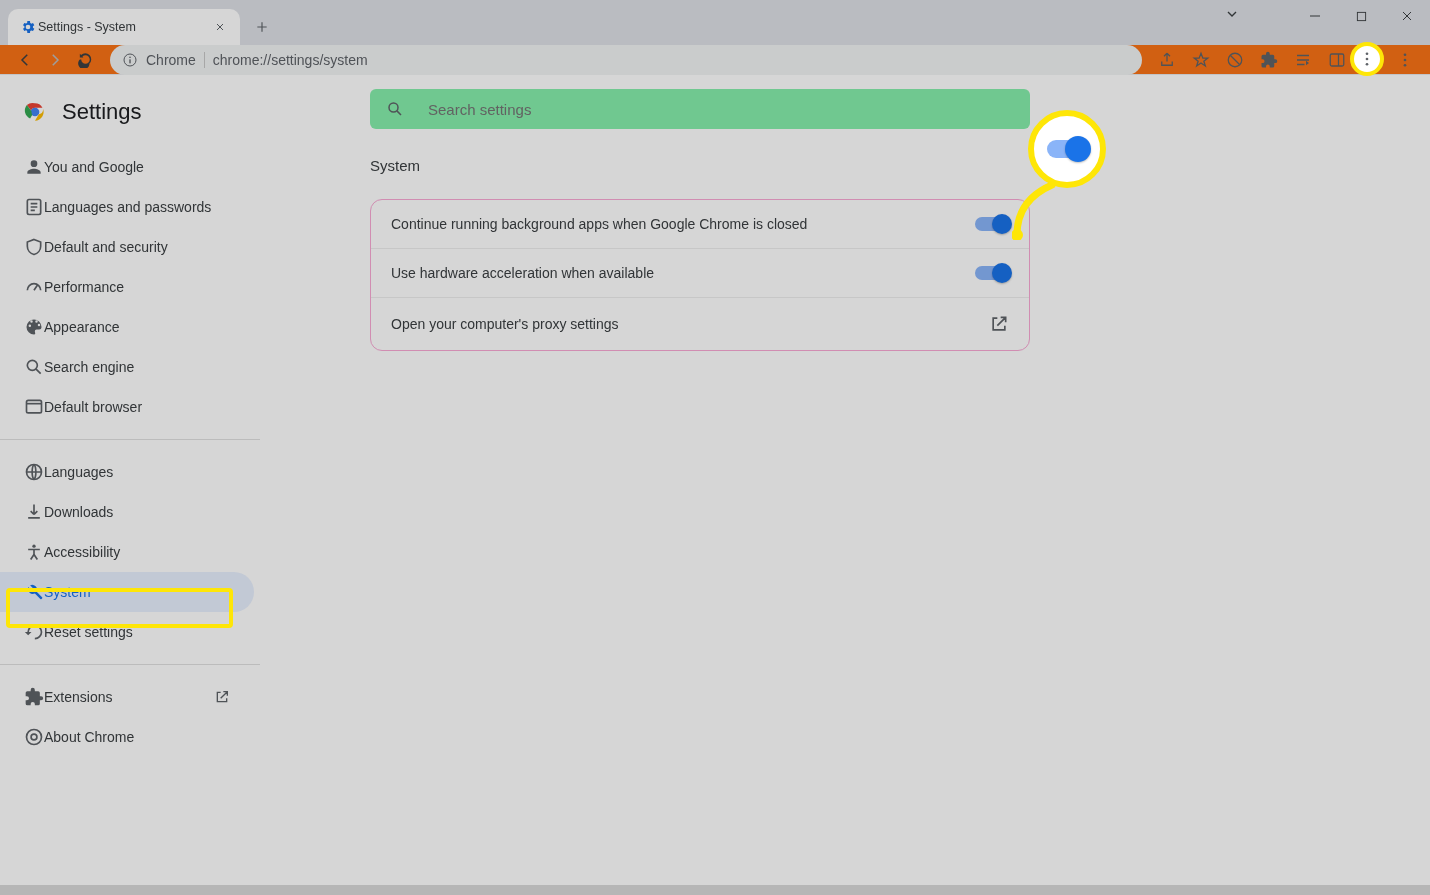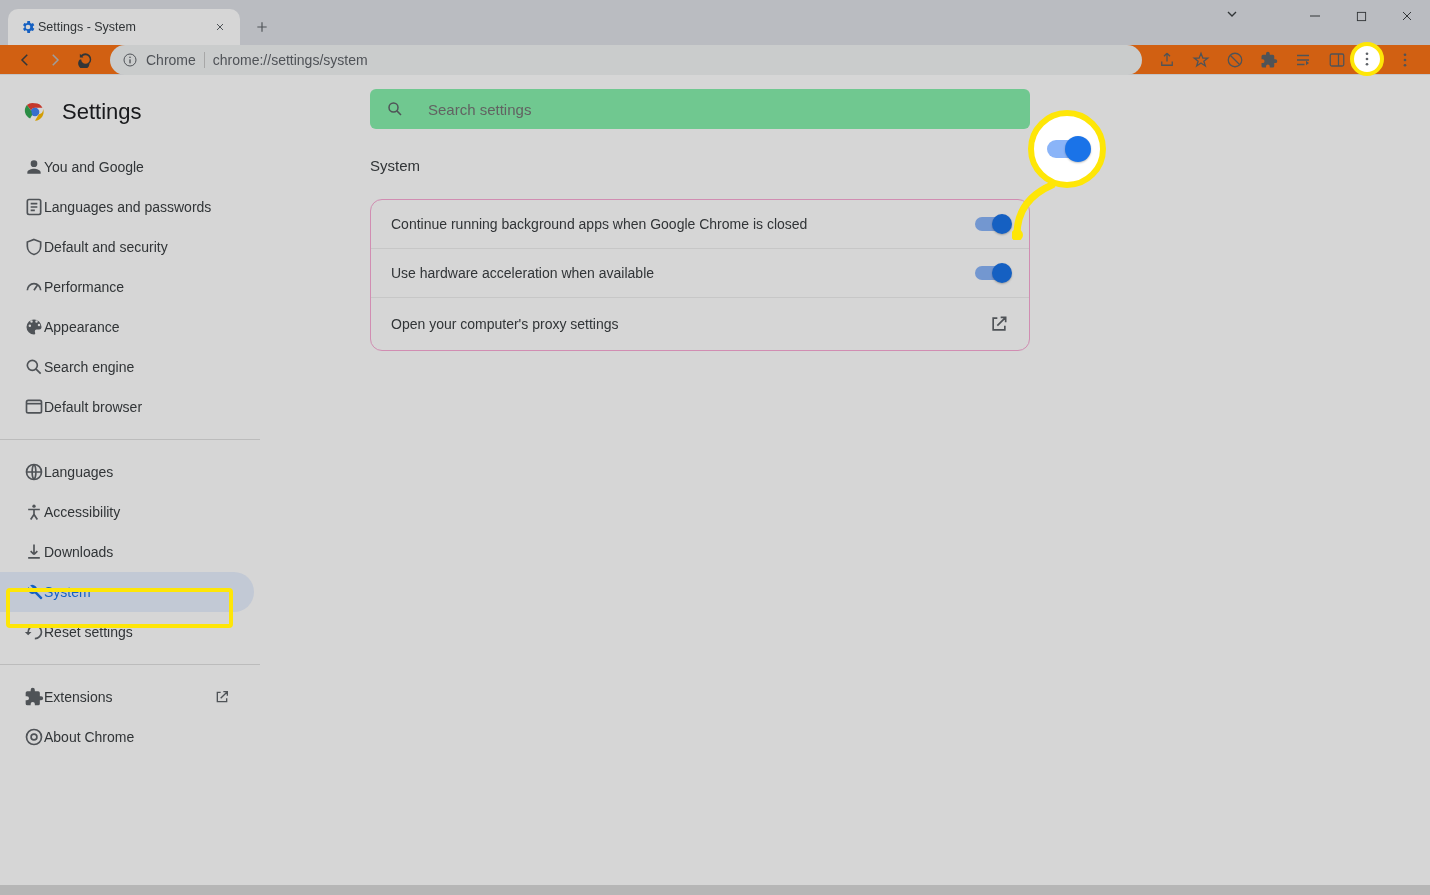--- a/index.html
+++ b/index.html
@@ -267,33 +267,33 @@
           <svg width="20" height="20" viewBox="0 0 24 24">
             <circle cx="12" cy="12" r="9" fill="none" stroke="#5f6368" stroke-width="2"></circle>
             <path fill="none" stroke="#5f6368" stroke-width="2" d="M3 12h18M12 3c3 3 3 15 0 18M12 3c-3 3-3 15 0 18"></path>
           </svg>
         </span>
         <span>Languages</span>
       </div>
     <div class="nav-item">
         <span class="icon">
           <svg width="20" height="20" viewBox="0 0 24 24">
+            <path fill="none" stroke="#5f6368" stroke-width="2" d="M12 3v12m0 0l-4-4m4 4l4-4M5 19h14"></path>
+          </svg>
+        </span>
+        <span>Downloads</span>
+      </div>
+    <div class="nav-item">
+        <span class="icon">
+          <svg width="20" height="20" viewBox="0 0 24 24">
             <circle cx="12" cy="5" r="2" fill="#5f6368"></circle>
             <path fill="none" stroke="#5f6368" stroke-width="2" d="M5 9h14M12 9v6m0 0l-4 6m4-6l4 6"></path>
           </svg>
         </span>
         <span>Accessibility</span>
-      </div>
-    <div class="nav-item">
-        <span class="icon">
-          <svg width="20" height="20" viewBox="0 0 24 24">
-            <path fill="none" stroke="#5f6368" stroke-width="2" d="M12 3v12m0 0l-4-4m4 4l4-4M5 19h14"></path>
-          </svg>
-        </span>
-        <span>Downloads</span>
       </div>
     <div class="nav-item active">
         <span class="icon">
           <svg width="20" height="20" viewBox="0 0 24 24">
             <path fill="#1a73e8" d="M21.7 18.3l-6.5-6.5a6 6 0 00-7.9-7.9l3.5 3.5-2.1 2.1-3.5-3.5a6 6 0 007.9 7.9l6.5 6.5a1 1 0 001.4 0l.7-.7a1 1 0 000-1.4z"></path>
           </svg>
         </span>
         <span>System</span>
       </div>
     <div class="nav-item">

